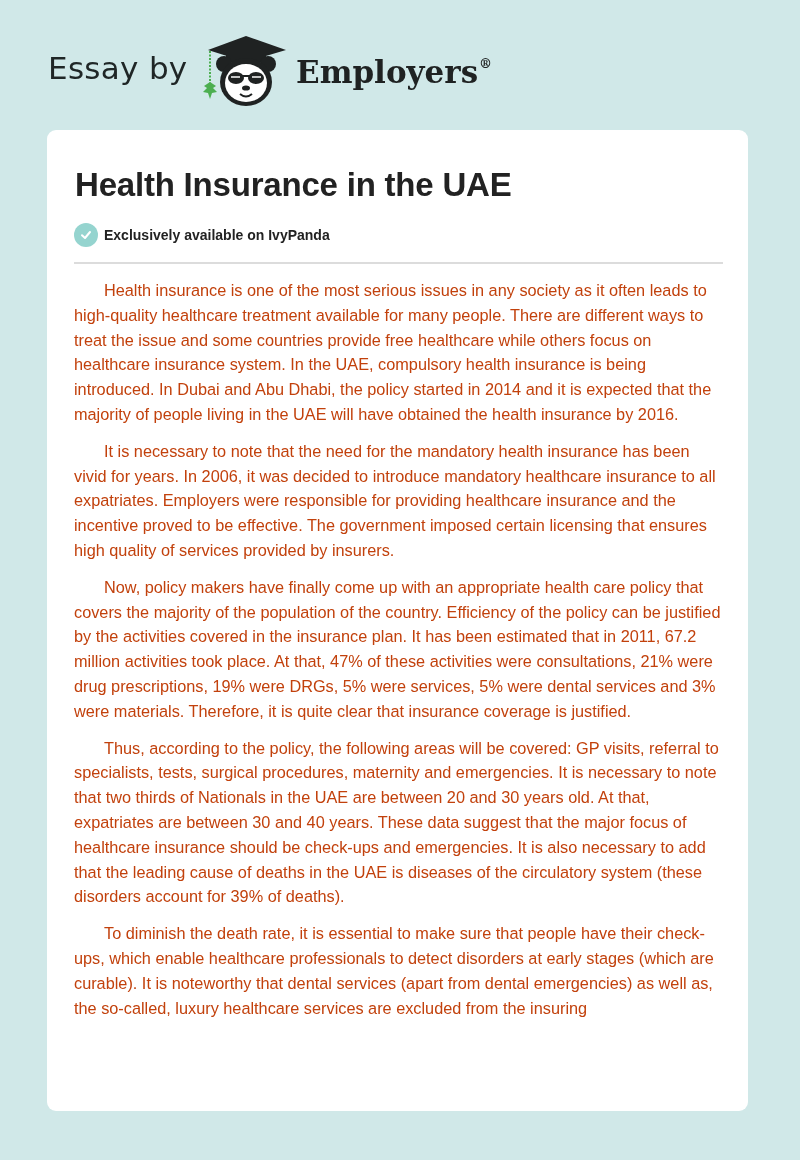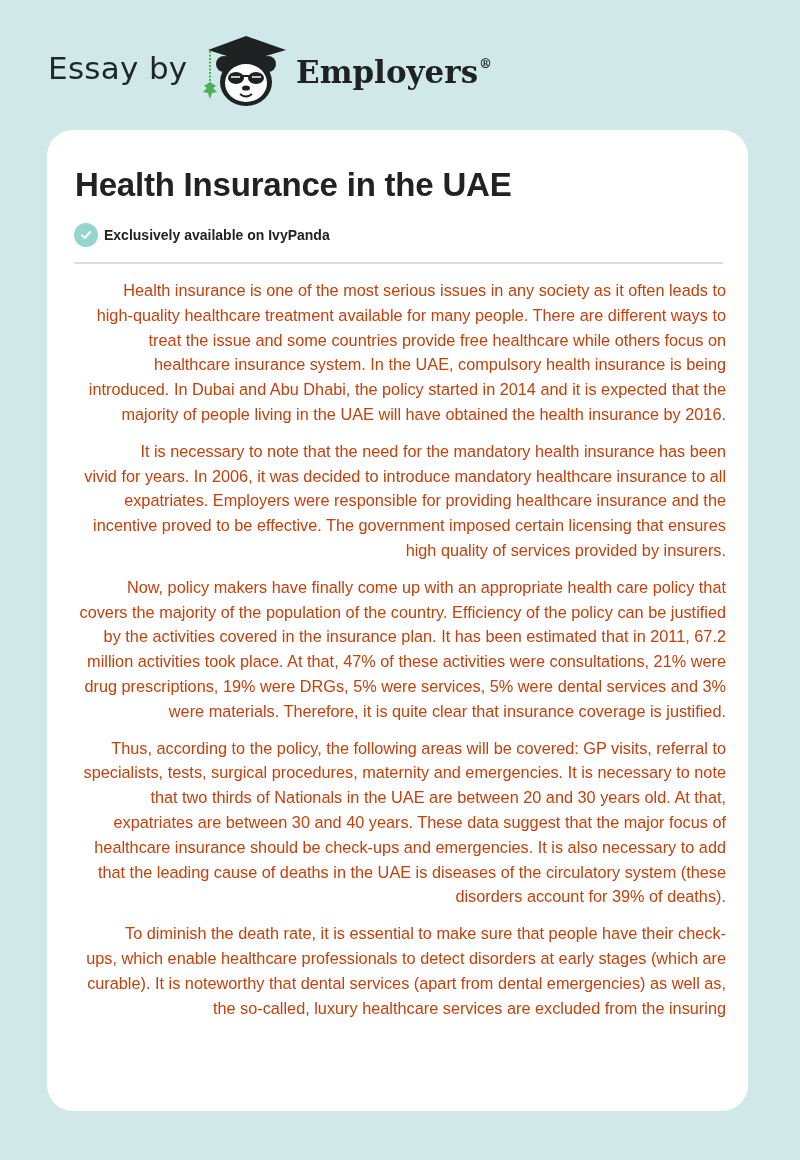--- a/index.html
+++ b/index.html
@@ -41,22 +41,21 @@
       font-size: 13px;
       position: relative;
       top: -4px;
       margin-left: 1px;
     }
     .card {
       position: absolute;
       left: 47px; top: 130px;
       width: 701px; height: 981px;
       background: #ffffff;
-      border-radius: 26px;
-      text-align: right;
+      border-radius: 9px;
     }
     .title {
       position: absolute;
       left: 28px; top: 36px;
       margin: 0;
       font-family: "Liberation Sans", sans-serif;
       font-weight: bold;
       font-size: 33px;
       color: #222222;
       letter-spacing: -0.2px;

